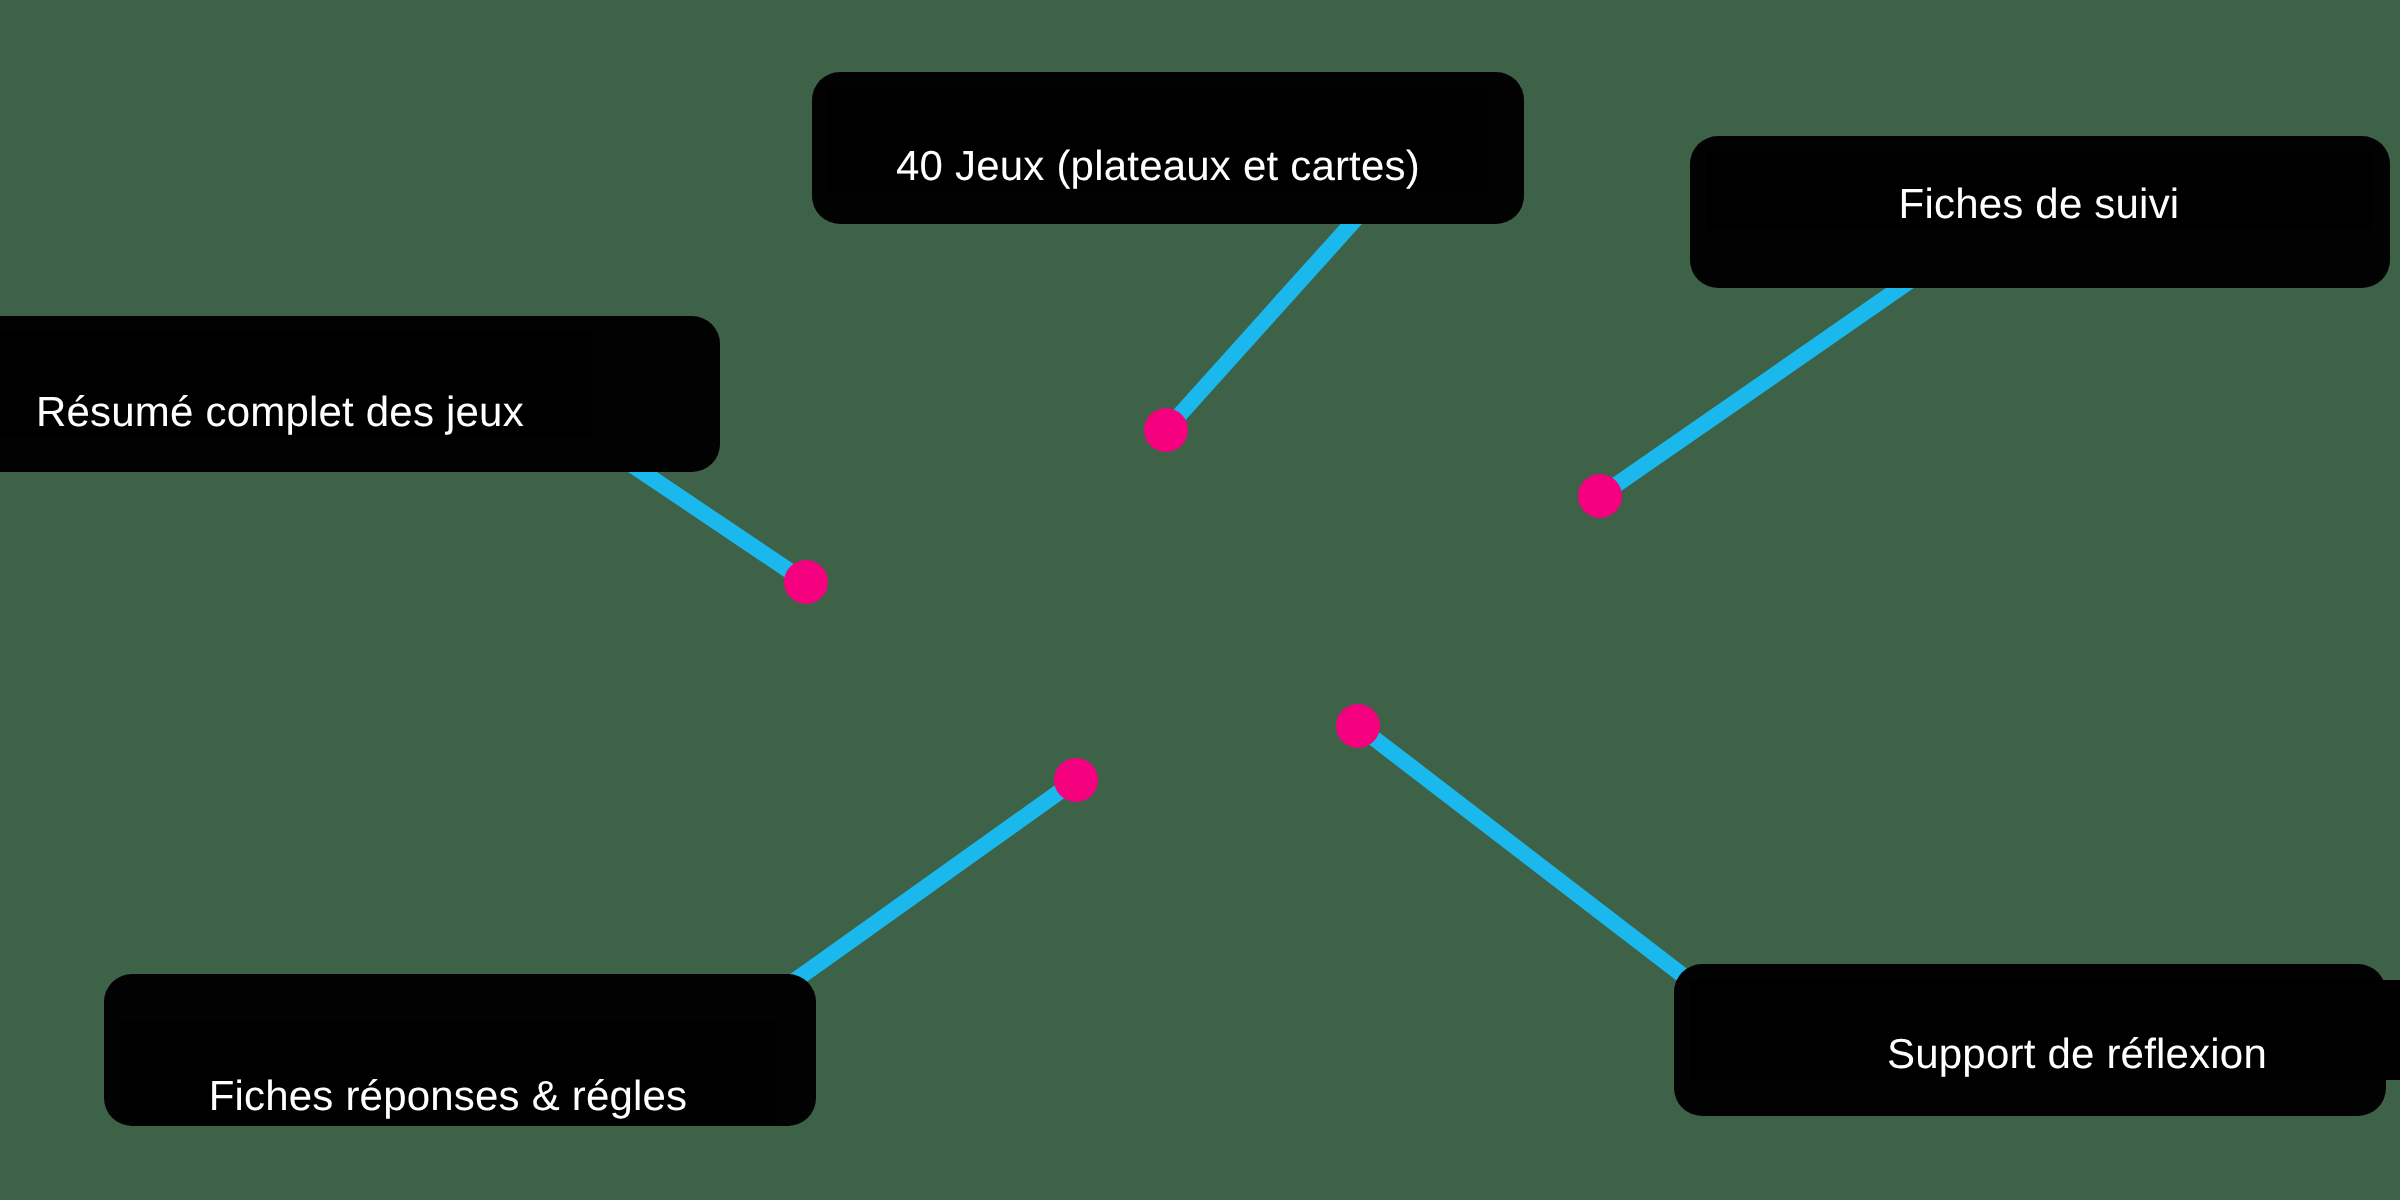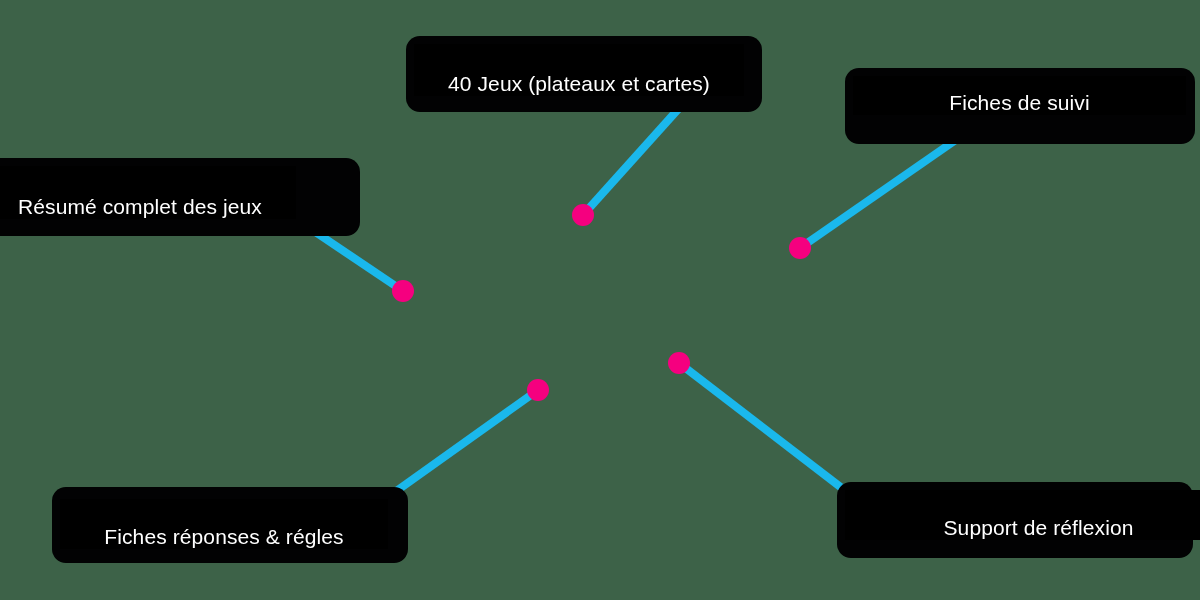--- a/index.html
+++ b/index.html
@@ -63,21 +63,21 @@
   #co-suivi .face  { left:8px; top:8px; width:333px; height:39px; }
 
   
   #co-resume        { left:-16px; top:158px; width:376px; height:78px; }
   #co-resume .plate { left:0;   top:0;  width:376px; height:78px; }
   #co-resume .face  { left:0px; top:8px; width:312px; height:53px; }
 
   
   #co-reponses        { left:52px; top:487px; width:356px; height:76px; }
   #co-reponses .plate { left:0;   top:0;  width:356px; height:76px; }
-  #co-reponses .face  { left:8px; top:12px; width:328px; height:50px; }
+  #co-reponses .face  { left:8px; top:24px; width:328px; height:50px; }
 
   
   #co-support        { left:837px; top:482px; width:360px; height:76px; }
   #co-support .plate { left:0;   top:0;  width:356px; height:76px; }
   #co-support .face  { left:8px; top:8px; width:387px; height:50px; }
 </style>
 </head>
 <body>
 
 <div id="stage" style="background: rgb(61, 98, 72);">

